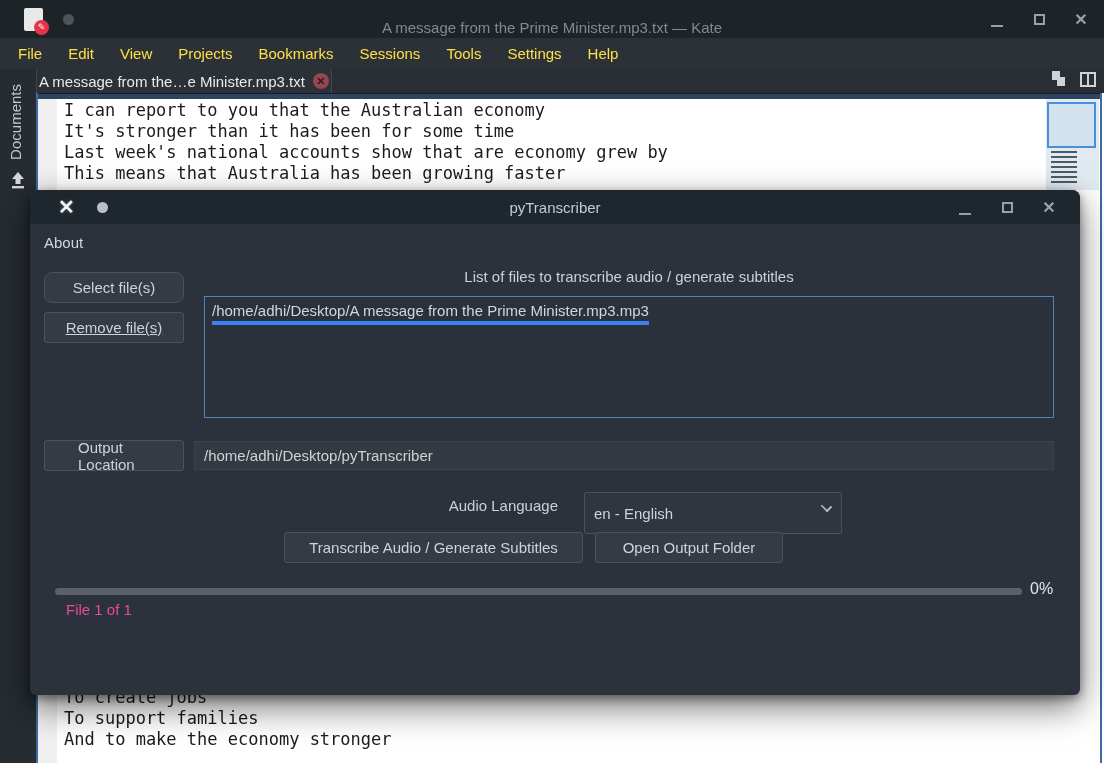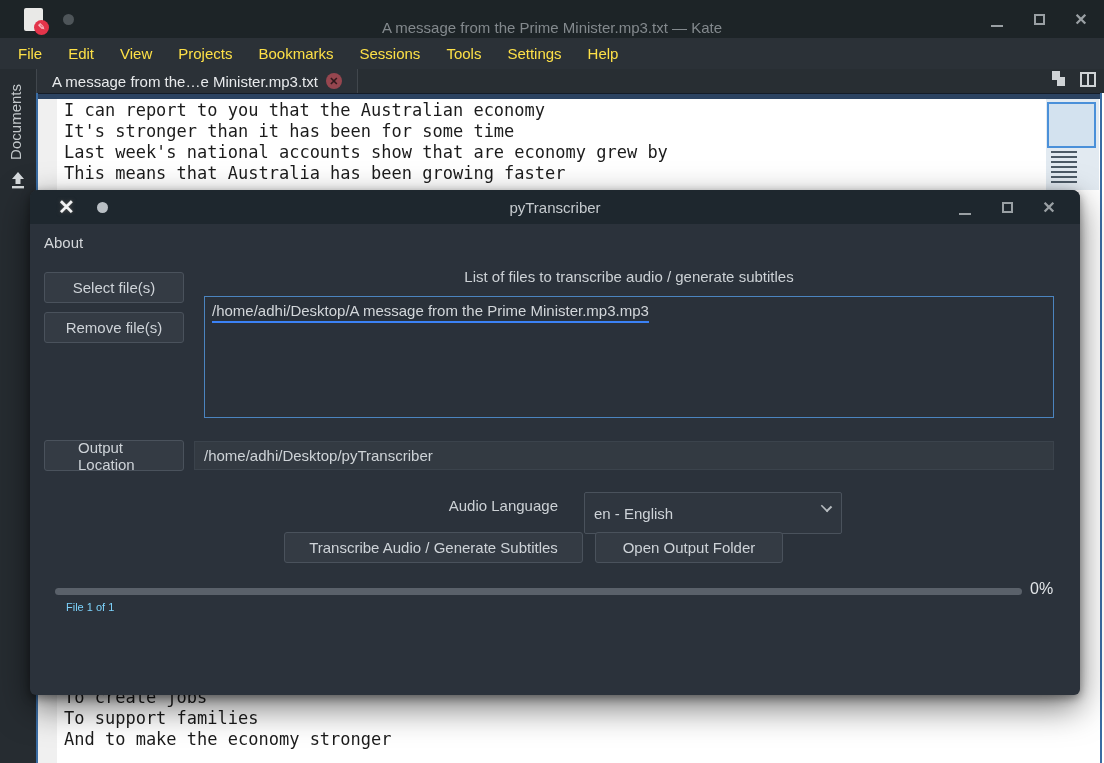--- a/index.html
+++ b/index.html
@@ -17,21 +17,21 @@
   .close-glyph { font-size:16px; font-weight:bold; color:#9aa0a4; }
 
   .app-icon { position:relative; width:19px; height:23px; background:#e9e9e7; border-radius:2px; margin-left:24px; }
   .app-icon .badge { position:absolute; right:-6px; bottom:-4px; width:15px; height:15px; background:#e3344a; border-radius:50%; color:#fff; font-size:9px; line-height:15px; text-align:center; }
   .gray-dot { width:11px; height:11px; border-radius:50%; background:#4e5559; margin-left:20px; }
 
   .kate-menubar { left:0; top:38px; width:1104px; height:31px; background:#2b3137; display:flex; align-items:center; padding-left:18px; gap:26px; }
   .menu-item { color:#fde047; font-size:15px; white-space:nowrap; }
 
   .kate-tabbar { left:0; top:69px; width:1104px; height:24px; background:#282e33; }
-  .kate-tab { position:absolute; left:36px; top:0; height:24px; background:#2b3137; border-left:1px solid #41474d; border-right:1px solid #41474d; display:flex; align-items:center; padding:0 15px; gap:8px; }
+  .kate-tab { position:absolute; left:36px; top:0; height:24px; background:#2b3137; border-left:1px solid #41474d; border-right:1px solid #41474d; display:flex; align-items:center; padding:0 2px; gap:8px; }
   .kate-tab-label { color:#e8eaec; font-size:15px; white-space:nowrap; }
   .tab-close { width:16px; height:16px; border-radius:50%; background:#96464f; color:#31191d; font-size:11px; font-weight:bold; line-height:16px; text-align:center; }
   .tabbar-icons { position:absolute; right:8px; top:2px; display:flex; gap:14px; align-items:center; }
   .squares-icon { position:relative; width:16px; height:16px; }
   .squares-icon .sq1 { position:absolute; left:2px; top:0; width:8px; height:9px; background:#cfd3d6; }
   .squares-icon .sq2 { position:absolute; left:7px; top:6px; width:8px; height:9px; background:#cfd3d6; }
   .split-icon { width:16px; height:15px; border:2px solid #cfd3d6; position:relative; }
   .split-icon::after { content:""; position:absolute; left:5px; top:0; width:2px; height:11px; background:#cfd3d6; }
 
   
@@ -62,28 +62,28 @@
   .dlg-title { position:absolute; left:0; right:0; text-align:center; color:#c6cbcf; font-size:15px; pointer-events:none; }
   .dlg-x { margin-left:28px; color:#f2f3f4; font-size:20px; font-weight:bold; text-shadow:0 0 4px #4c4c4c, 0 0 2px #555; }
   .dlg-dot { width:11px; height:11px; border-radius:50%; background:#b9bfc4; margin-left:22px; }
   .dlg-controls { position:absolute; right:22px; top:0; height:34px; display:flex; align-items:center; gap:24px; }
   .dlg-menubar { position:absolute; left:0; top:34px; width:100%; height:37px; background:#2b323b; display:flex; align-items:center; }
   .dlg-menu-item { margin-left:14px; color:#d4d7da; font-size:15px;text-align:right; }
 
   .btn { position:absolute; background:#343b44; border:1px solid #4a525c; border-radius:3px; color:#ced3d8; font-size:15px; display:flex; align-items:center; justify-content:center; }
   .list-label { position:absolute; left:174px; top:78px; width:850px; text-align:center; color:#ccd1d5; font-size:15px; }
   .file-list { position:absolute; left:174px; top:106px; width:850px; height:122px; border:1px solid #4b84bf; background:#2a313a; }
-  .file-item { position:absolute; left:7px; top:5px; color:#d2d6da; font-size:15px; border-bottom:2px solid #3b82f6; padding-bottom:2px; white-space:nowrap; }
+  .file-item { position:absolute; left:7px; top:5px; color:#d2d6da; font-size:15px; border-bottom:4px solid #3b82f6; padding-bottom:2px; white-space:nowrap; }
   .text-field { position:absolute; left:164px; top:251px; width:860px; height:29px; background:#333a42; border:1px solid #3b434c; color:#ced3d7; font-size:15px; display:flex; align-items:center; padding-left:9px; }
   .lang-label { position:absolute; left:404px; top:307px; width:124px; text-align:right; color:#ccd1d5; font-size:15px; }
   .dropdown { position:absolute; left:554px; top:302px; width:258px; height:42px; background:#2f363f; border:1px solid #4a525c; border-radius:2px; display:flex; align-items:center; padding-left:9px; color:#ced3d8; font-size:15px; }
   .dd-chevron { position:absolute; right:10px; top:11px; width:9px; height:9px; border-right:2px solid #b7bcc0; border-bottom:2px solid #b7bcc0; transform:rotate(45deg) scaleY(.8); margin-top:-2px; }
   .progress-track { position:absolute; left:25px; top:398px; width:967px; height:7px; background:#5a616a; border-radius:4px; }
   .progress-pct { position:absolute; left:1000px; top:390px; width:40px; color:#e2e5e8; font-size:16px; }
-  .file-counter { position:absolute; left:36px; top:411px; color:#7dd3fc; font-size:11px; }
+  .file-counter { position:absolute; left:36px; top:411px; color:#ec4899; font-size:15px; }
 </style>
 </head>
 <body>
 
 <div class="abs kate-titlebar">
   <div class="app-icon">
     <div class="badge">✎</div>
   </div>
   <div class="gray-dot"></div>
   <div class="kate-title">A message from the Prime Minister.mp3.txt — Kate</div>
@@ -152,22 +152,22 @@
       <span class="winbtn"><span class="minimize-glyph"></span></span>
       <span class="winbtn"><span class="maximize-glyph"></span></span>
       <span class="winbtn close-glyph">✕</span>
     </div>
   </div>
 
   <div class="dlg-menubar">
     <span class="dlg-menu-item">About</span>
   </div>
 
-  <div class="btn" style="left:14px; top:82px; width:140px; height:31px;">Select file(s)</div>
-  <div class="btn" style="left:14px; top:122px; width:140px; height:31px;">Remove file(s)</div>
+  <div class="btn" style="left:14px; top:82px; width:140px; height:31px;border-radius:8px;">Select file(s)</div>
+  <div class="btn" style="left:14px; top:122px; width:140px; height:31px;text-decoration:underline;">Remove file(s)</div>
 
   <div class="list-label">List of files to transcribe audio / generate subtitles</div>
   <div class="file-list">
     <div class="file-item">/home/adhi/Desktop/A message from the Prime Minister.mp3.mp3</div>
   </div>
 
   <div class="btn" style="left:14px; top:250px; width:140px; height:31px;padding-left:33px;">Output Location</div>
   <div class="text-field">/home/adhi/Desktop/pyTranscriber</div>
 
   <div class="lang-label">Audio Language</div>

